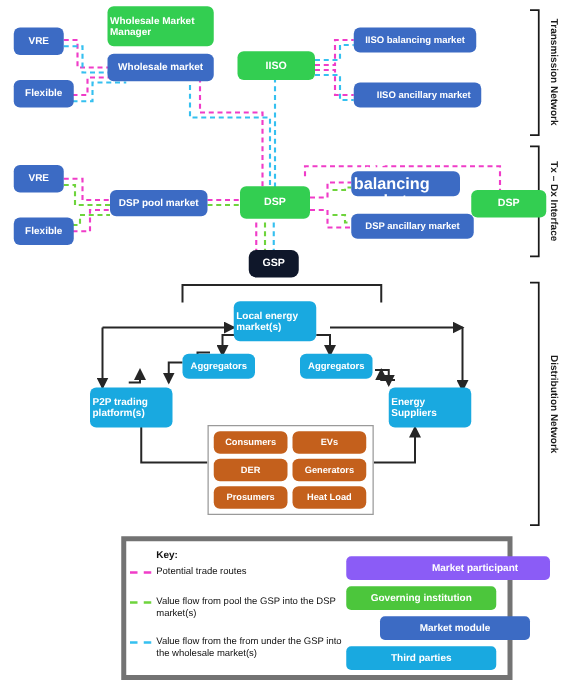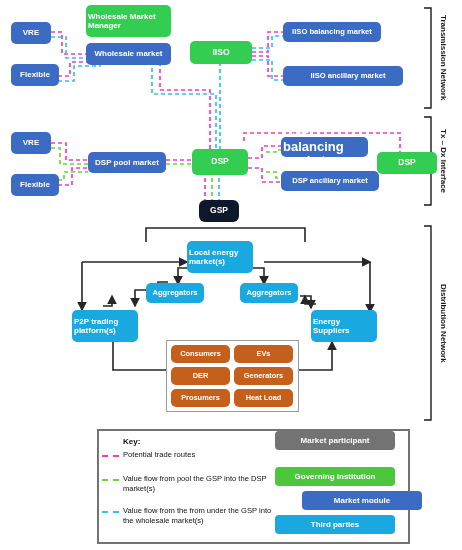--- a/index.html
+++ b/index.html
@@ -15,21 +15,21 @@
   .cyan{background:#19A9E0;}
   .orange{background:#C4601C;}
   .black{background:#0f172a;border-radius:6px;}
   .bracket-label{
     position:absolute;color:#1a1a1a;font-weight:bold;
     writing-mode:vertical-rl;text-orientation:mixed;
     display:flex;align-items:center;justify-content:center;
   }
   #legend{
     position:absolute;left:97px;top:429px;width:313px;height:115px;
-    border:2px solid #737373;background:#ffffff;box-sizing:border-box;
+    border:4px solid #737373;background:#ffffff;box-sizing:border-box;
   }
   .key-title{position:absolute;left:24px;top:6px;font-size:8px;font-weight:bold;color:#111;}
   .key-row{position:absolute;left:24px;color:#111;font-size:7.6px;line-height:1.35;width:150px;}
   .dashline{position:absolute;left:3px;height:0;border-top:2px dashed;width:17px;}
   .sw{position:absolute;left:176px;width:120px;height:19px;border-radius:4px;
       display:flex;align-items:center;justify-content:center;color:#fff;font-weight:bold;font-size:8px;}
   .partbox{position:absolute;left:166px;top:340px;width:133px;height:72px;border:1.5px solid #9a9a9a;background:#fff;box-sizing:border-box;}
 </style>
 </head>
 <body>
@@ -106,21 +106,21 @@
   </g>
 
 </svg>
 
 <div class="node blue" style="left:11px;top:22px;width:40px;height:22px;font-size:8px;">VRE</div>
 <div class="node blue" style="left:11px;top:64px;width:48px;height:22px;font-size:8px;">Flexible</div>
 <div class="node green" style="left:86px;top:5px;width:85px;height:32px;font-size:8px;">Wholesale Market Manager</div>
 <div class="node blue" style="left:86px;top:43px;width:85px;height:22px;font-size:8px;">Wholesale market</div>
 <div class="node green" style="left:190px;top:41px;width:62px;height:23px;font-size:8.5px;">IISO</div>
 <div class="node blue" style="left:283px;top:22px;width:98px;height:20px;font-size:7.6px;">IISO balancing market</div>
-<div class="node blue" style="left:283px;top:66px;width:120px;height:20px;font-size:7.6px;padding-left:12px;">IISO ancillary market</div>
+<div class="node blue" style="left:283px;top:66px;width:102px;height:20px;font-size:7.6px;padding-left:12px;">IISO ancillary market</div>
 
 <div class="node blue" style="left:11px;top:132px;width:40px;height:22px;font-size:8px;">VRE</div>
 <div class="node blue" style="left:11px;top:174px;width:48px;height:22px;font-size:8px;">Flexible</div>
 <div class="node blue" style="left:88px;top:152px;width:78px;height:21px;font-size:8px;">DSP  pool market</div>
 <div class="node green" style="left:192px;top:149px;width:56px;height:26px;font-size:8.5px;">DSP</div>
 <div class="node blue" style="left:281px;top:137px;width:87px;height:20px;font-size:13px;">DSP balancing market</div>
 <div class="node blue" style="left:281px;top:171px;width:98px;height:20px;font-size:7.6px;">DSP ancillary market</div>
 <div class="node green" style="left:377px;top:152px;width:60px;height:22px;font-size:8.5px;">DSP</div>
 <div class="node black" style="left:199px;top:200px;width:40px;height:22px;font-size:8.5px;">GSP</div>
 
@@ -147,17 +147,17 @@
 
   <div class="dashline" style="top:24px;border-color:#F03CC8;"></div>
   <div class="key-row" style="top:19px;">Potential trade routes</div>
 
   <div class="dashline" style="top:48px;border-color:#6ED43C;"></div>
   <div class="key-row" style="top:43px;">Value flow from pool the GSP into the DSP market(s)</div>
 
   <div class="dashline" style="top:80px;border-color:#35C0F0;"></div>
   <div class="key-row" style="top:75px;">Value flow from the from under the GSP into the wholesale market(s)</div>
 
-  <div class="sw" style="top:0;background:#737373;">Market participant</div>
+  <div class="sw" style="top:12px;background:#8b5cf6;padding-left:43px;">Market participant</div>
   <div class="sw" style="top:36px;background:#4CC63C;">Governing institution</div>
   <div class="sw" style="top:60px;background:#3C6BC4;margin-left:27px;">Market module</div>
   <div class="sw" style="top:84px;background:#19A9E0;">Third parties</div>
 </div>
 
 </body></html>

